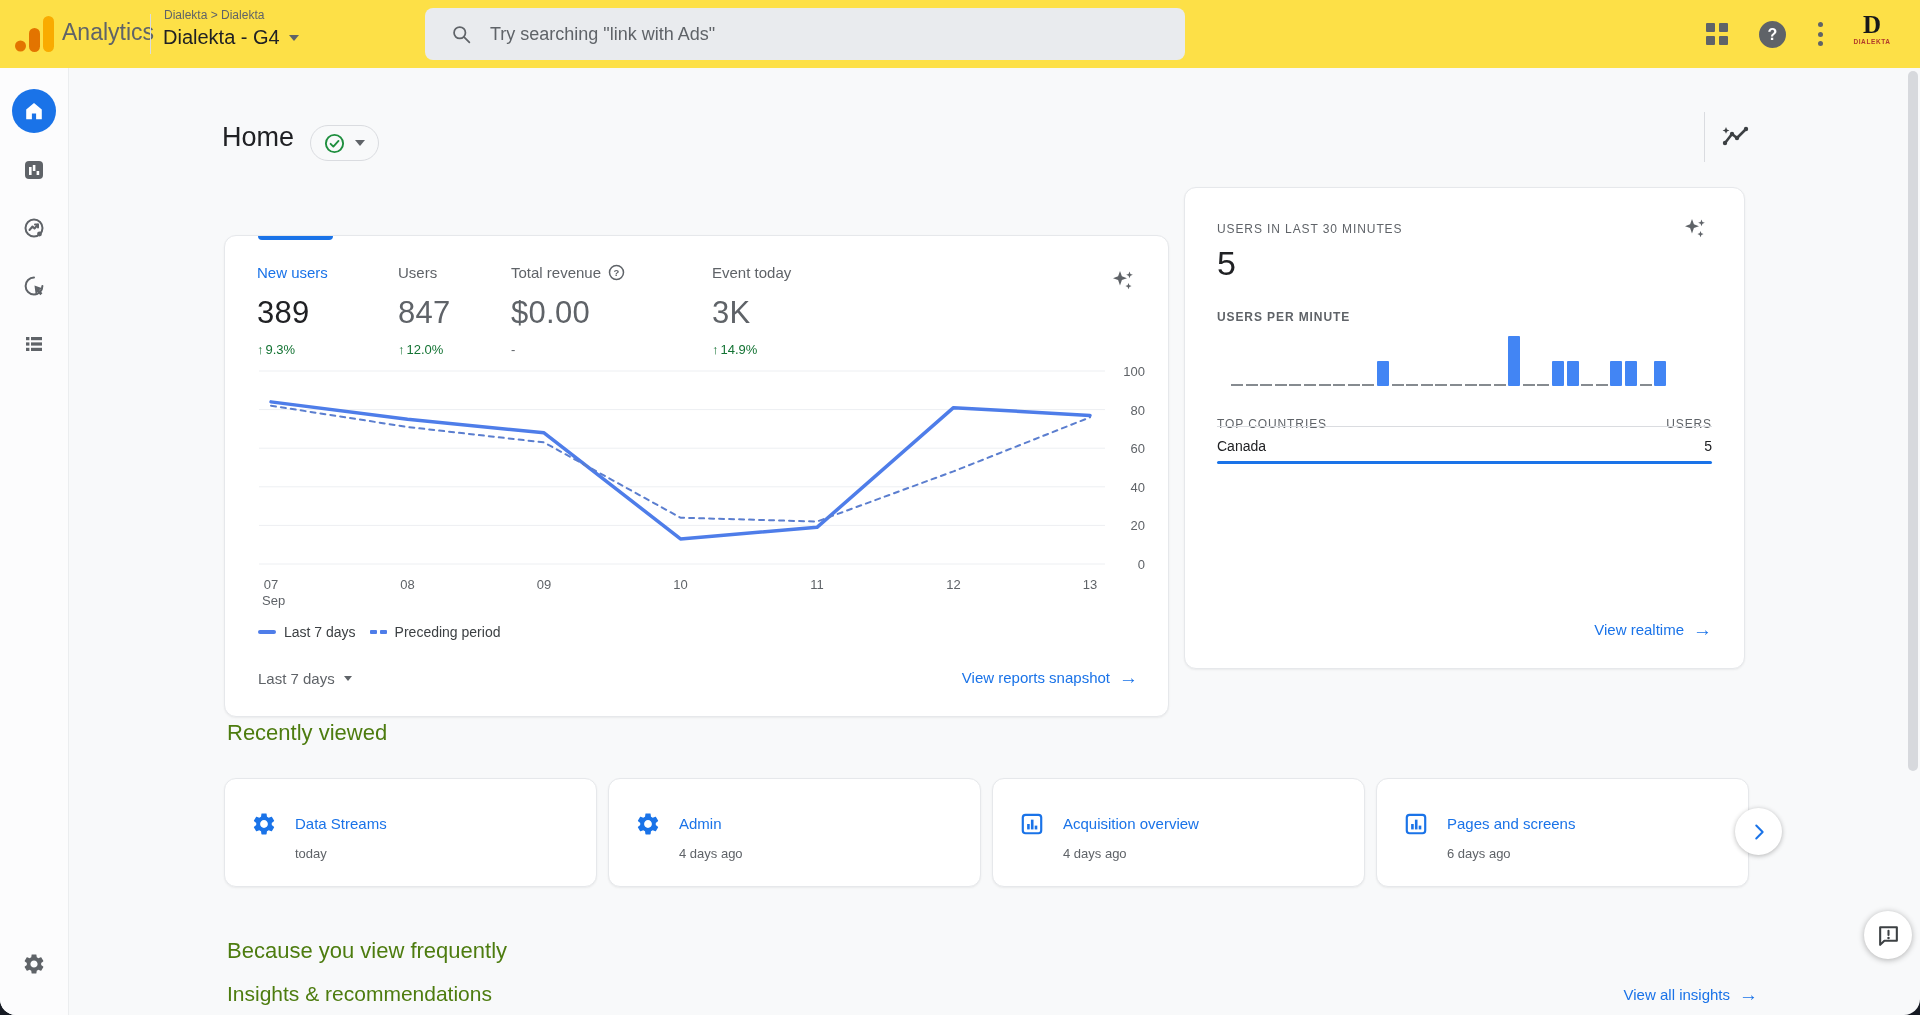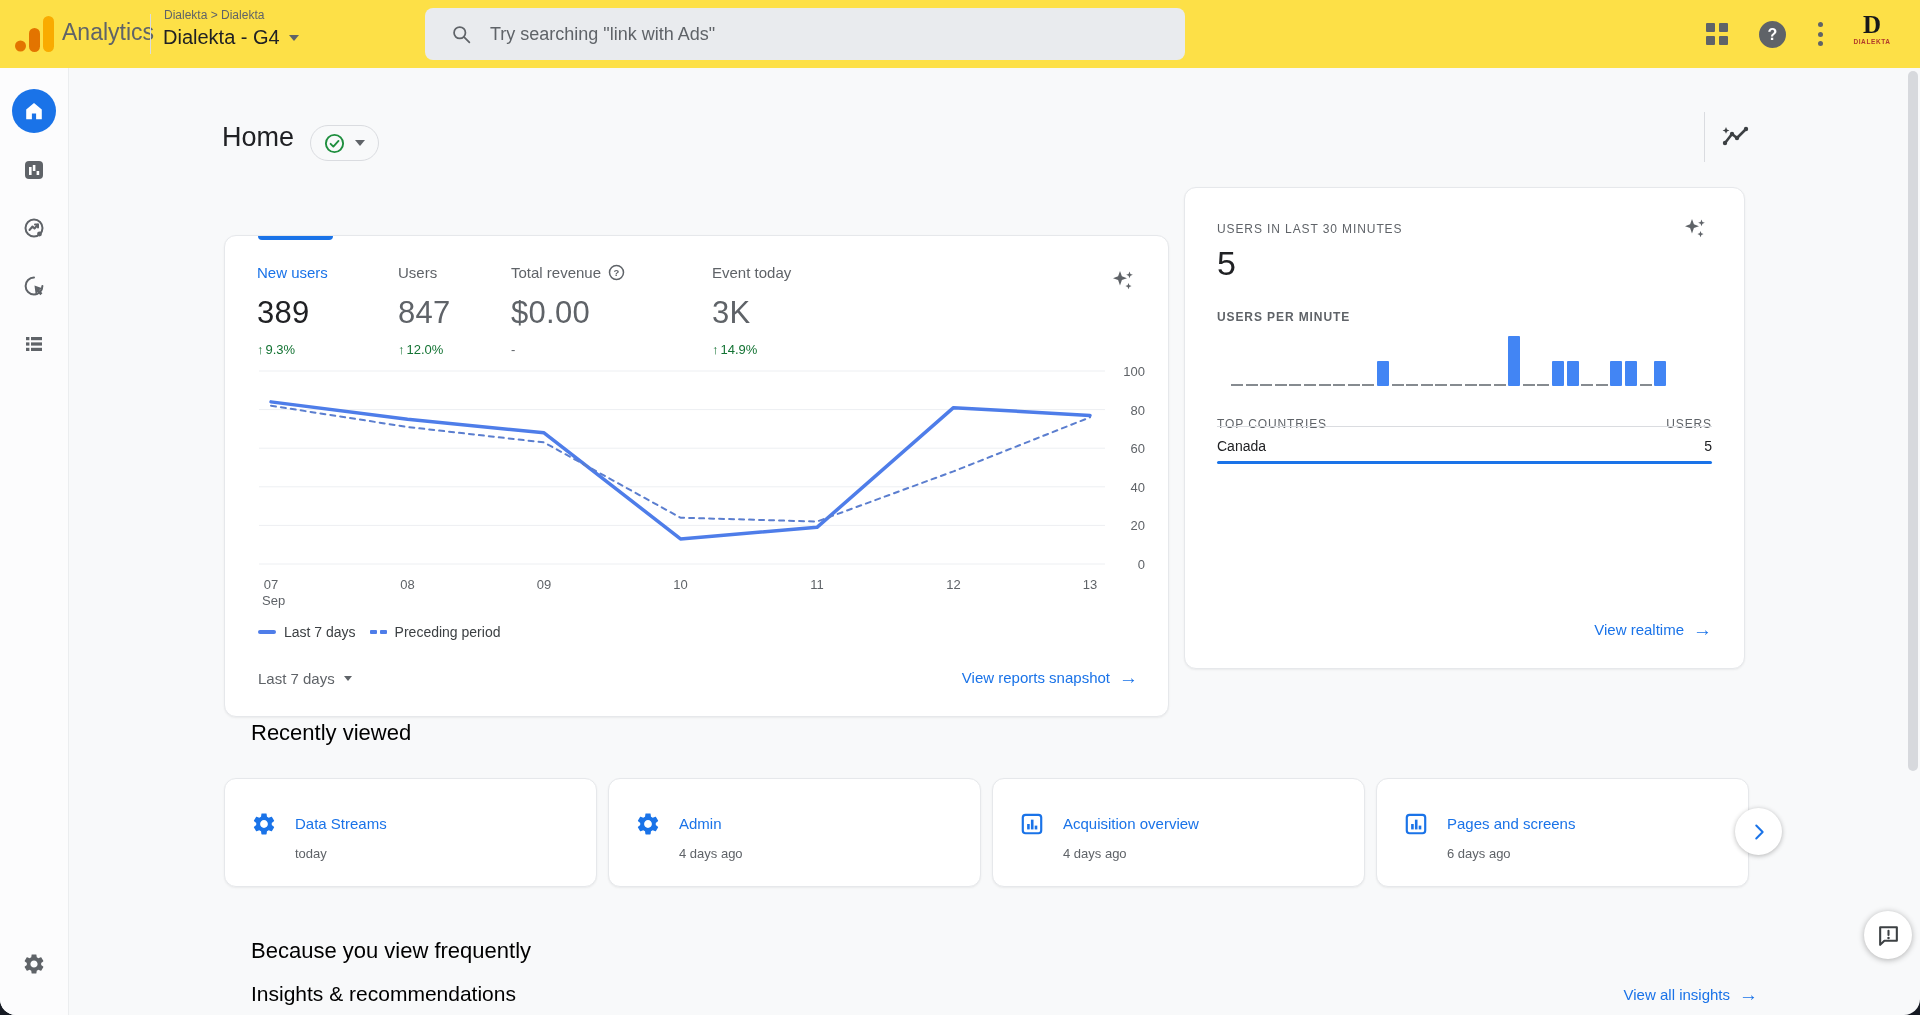--- a/index.html
+++ b/index.html
@@ -64,21 +64,21 @@
   .rt-pm-label{position:absolute;left:32px;top:122px;font-size:12px;font-weight:700;letter-spacing:.9px;color:#5f6368;}
   .minute-bars{position:absolute;left:46px;top:148px;width:437px;height:50px;display:flex;align-items:flex-end;gap:2.6px;}
   .mbar{width:12px;background:#4285f4;border-radius:1px;}
   .mdash{width:12px;height:2px;background:#868b90;}
   .rt-headers{position:absolute;left:32px;right:32px;top:229px;display:flex;justify-content:space-between;font-size:12px;font-weight:500;letter-spacing:.9px;color:#5f6368;}
   .rt-head-divider{position:absolute;left:32px;right:32px;top:238px;height:1px;background:#dadce0;}
   .country-row{position:absolute;left:32px;right:32px;top:250px;display:flex;justify-content:space-between;font-size:14px;color:#202124;}
   .country-bar{position:absolute;left:32px;top:273px;height:3px;background:#1a73e8;border-radius:2px;}
   .rt-link{position:absolute;right:32px;top:432px;}
   
-  .section-title{position:absolute;left:227px;font-size:22px;color:#000000;margin-left:24px;}
+  .section-title{position:absolute;left:227px;font-size:22px;color:#4d7c0f;}
   .rv-title{top:720px;}
   .rv-card{top:778px;width:371px;height:107px;cursor:pointer;}
   .rv0{left:224px;text-decoration:underline;} .rv1{left:608px;} .rv2{left:992px;} .rv3{left:1376px;}
   .rv-icon{position:absolute;left:26px;top:32px;width:26px;height:26px;}
   .rv-label{position:absolute;left:70px;top:36px;font-size:15px;font-weight:500;color:#1a73e8;}
   .rv-when{position:absolute;left:70px;top:67px;font-size:13px;color:#5f6368;}
   .next-btn{position:absolute;left:1735px;top:808px;width:47px;height:47px;border-radius:50%;background:#fff;box-shadow:0 1px 5px rgba(0,0,0,.28);display:flex;align-items:center;justify-content:center;cursor:pointer;z-index:3;}
   
   .freq-title{top:938px;}
   .insights-title{top:982px;font-size:21px;}

